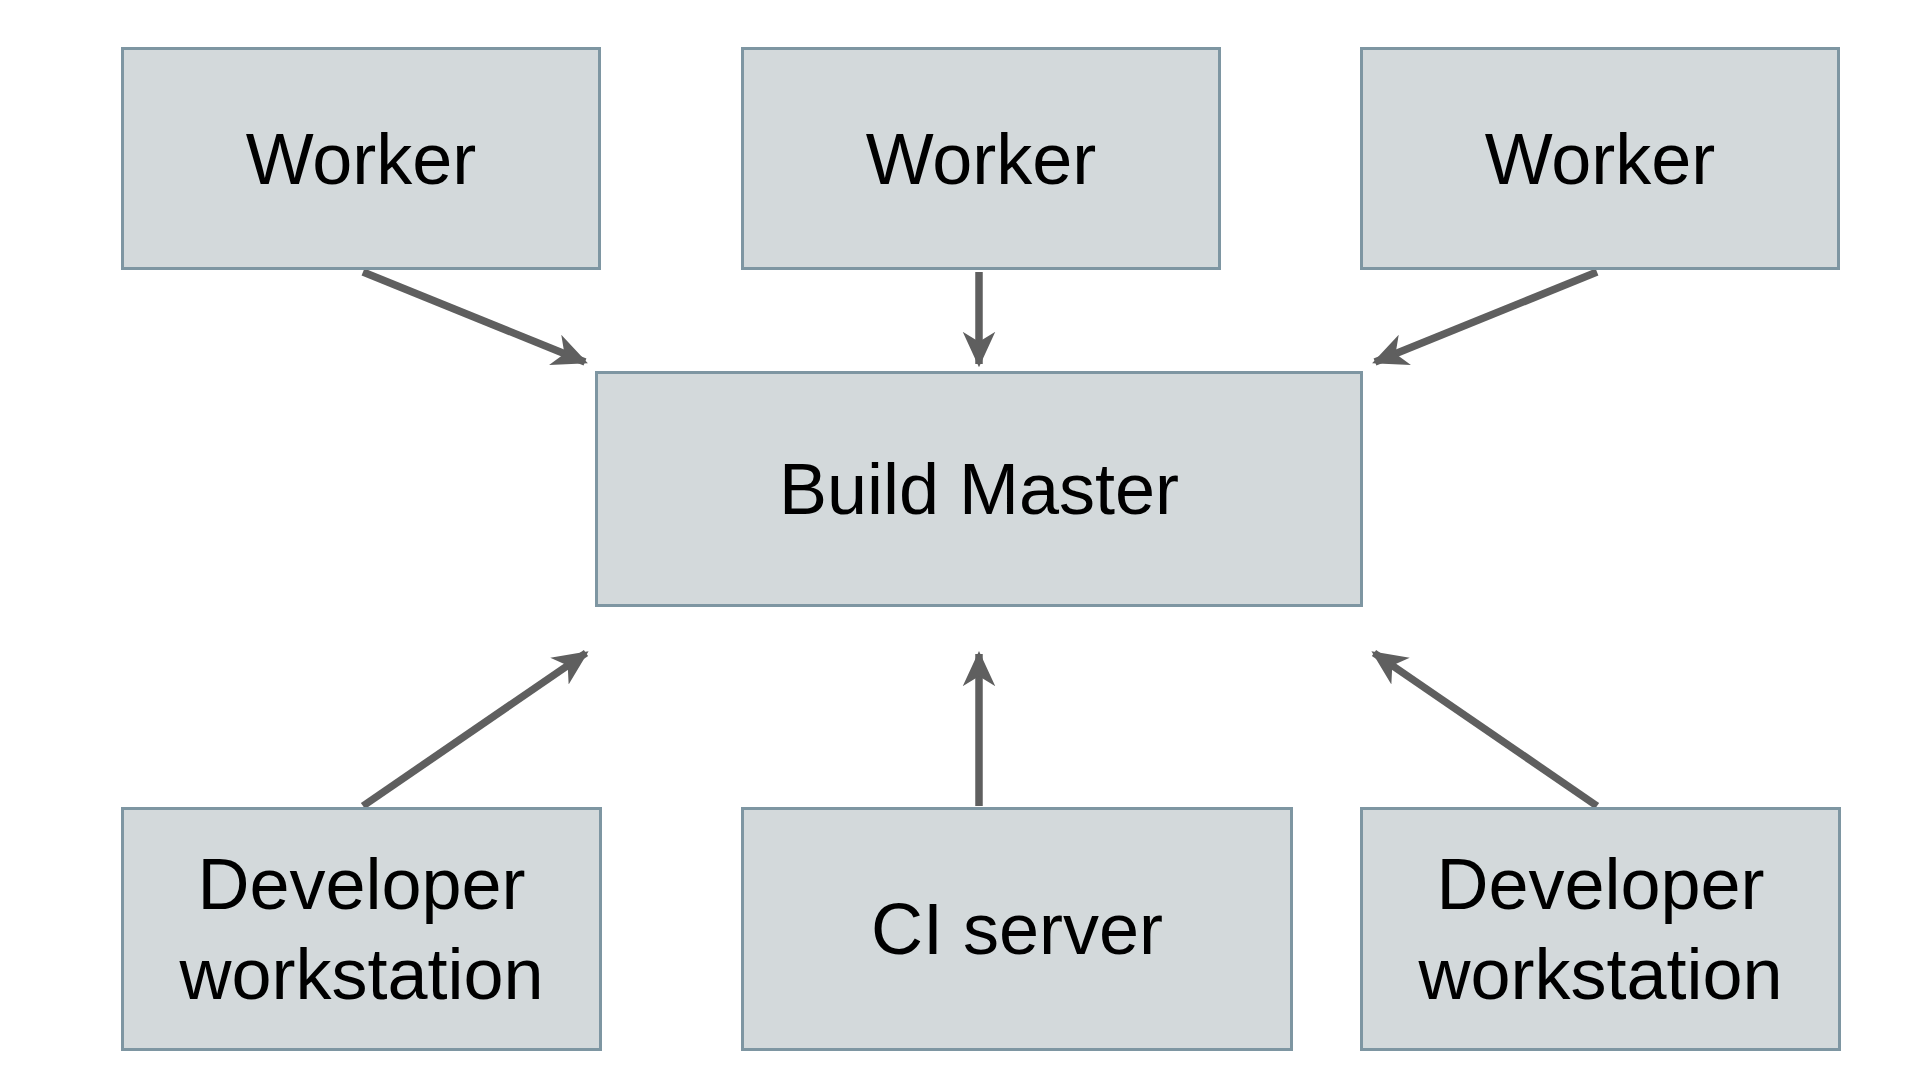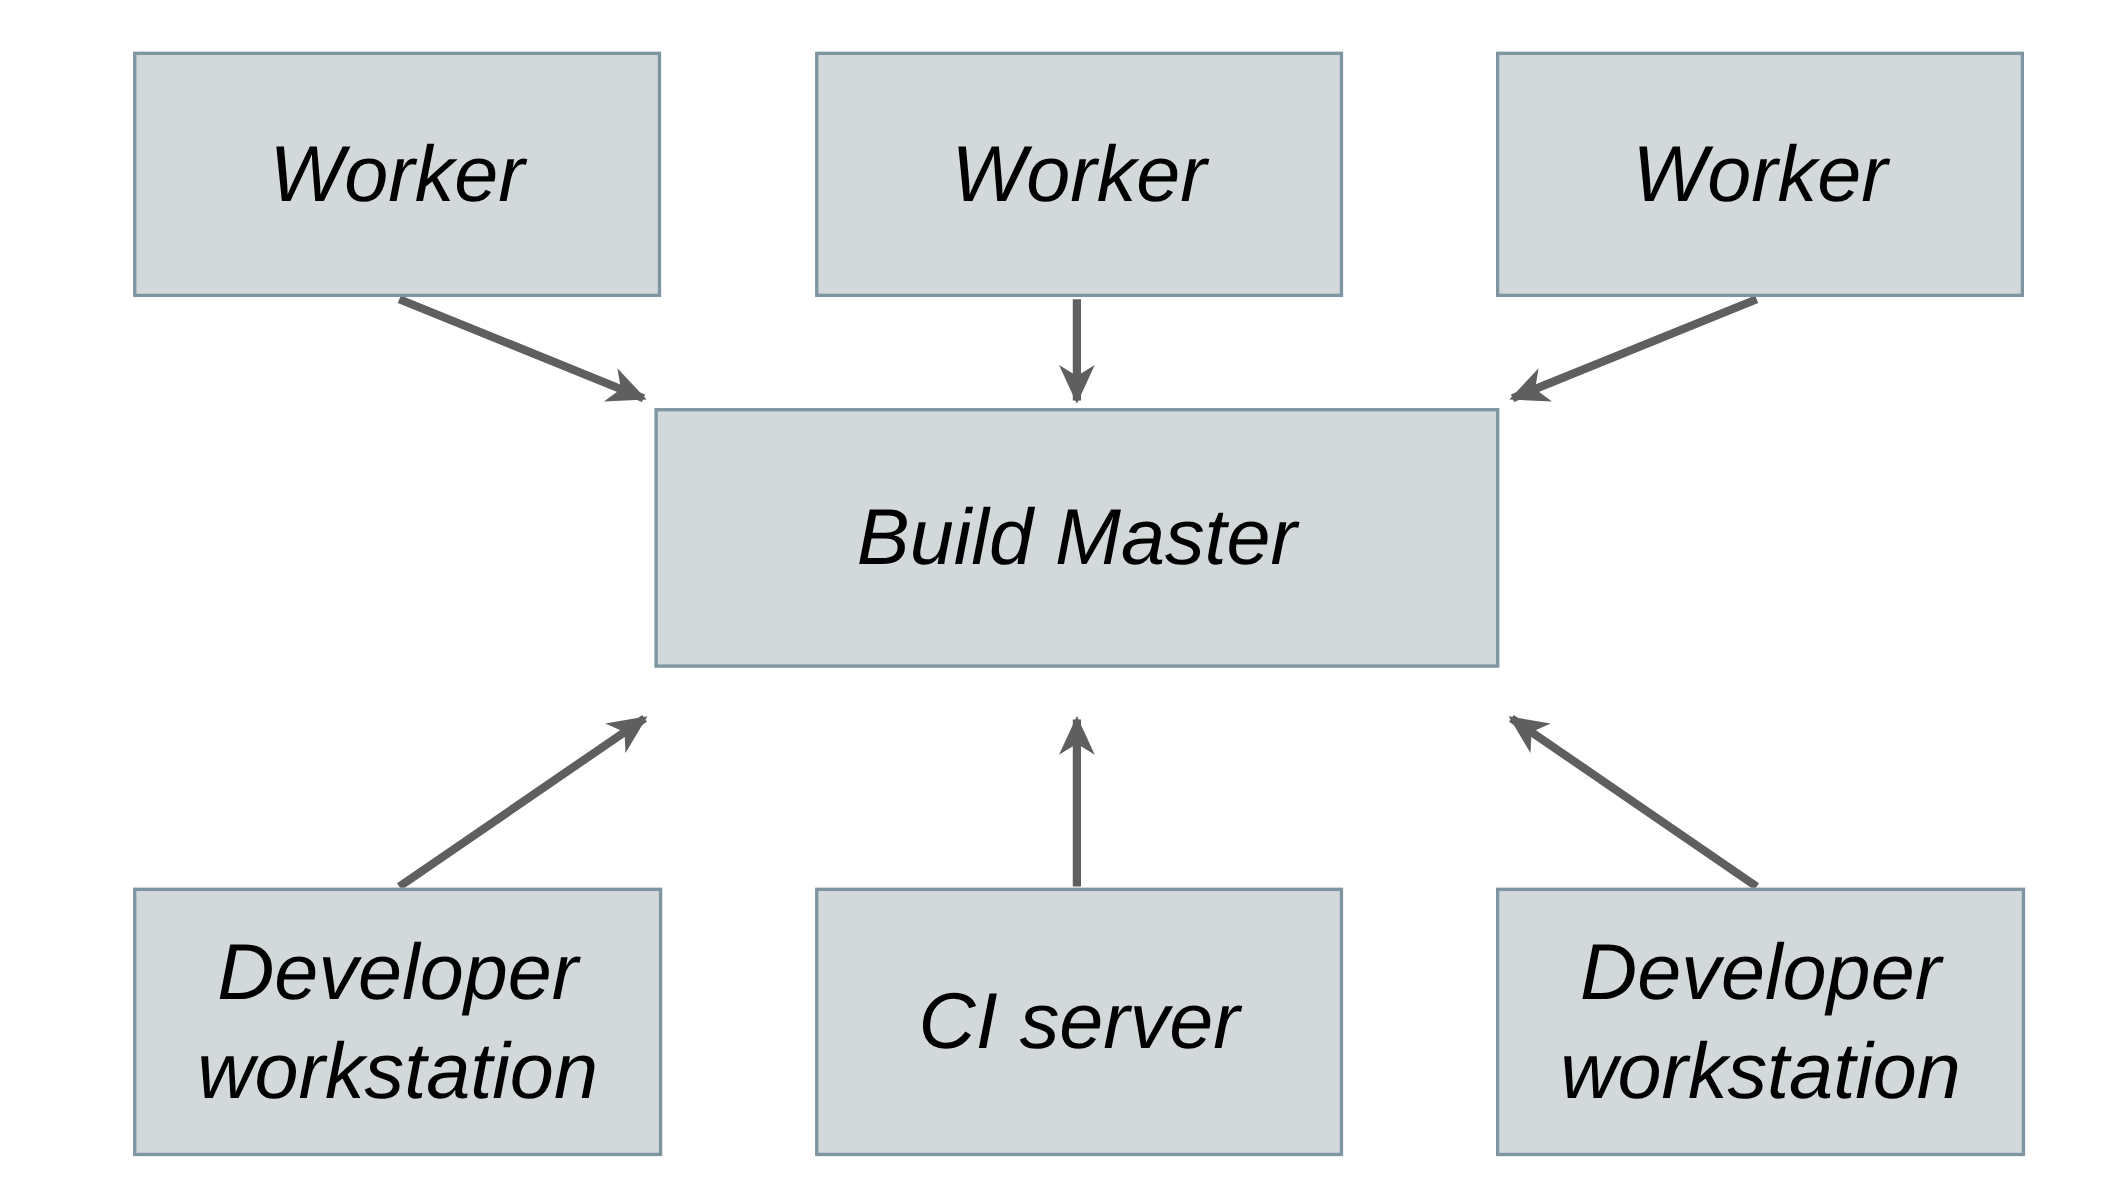--- a/index.html
+++ b/index.html
@@ -31,27 +31,27 @@
     position:absolute;
     box-sizing:border-box;
     background:var(--node-fill);
     border:3px solid var(--node-border);
     display:flex;align-items:center;justify-content:center;
     text-align:center;
     color:var(--text);
     font-size:72px;
     line-height:1.25;
   }
-  .node .lbl{display:block;padding:0 14px;font-style:italic;}
+  .node .lbl{display:block;padding:0 14px;}
   .worker-left  {left:121px; top:47px;  width:480px; height:223px;}
   .worker-center{left:741px; top:47px;  width:480px; height:223px;}
   .worker-right {left:1360px;top:47px;  width:480px; height:223px;}
   .build-master {left:595px; top:371px; width:768px; height:236px;}
   .dev-left     {left:121px; top:807px; width:481px; height:244px;}
-  .ci-server    {left:741px; top:807px; width:480px; height:244px;}
+  .ci-server    {left:741px; top:807px; width:552px; height:244px;}
   .dev-right    {left:1360px;top:807px; width:481px; height:244px;}
 </style>
 </head>
 <body>
 
 <div class="canvas">
 
   <svg class="edges" viewBox="0 0 1910 1090" xmlns="http://www.w3.org/2000/svg" aria-hidden="true">
     <defs>
       <marker id="ah" viewBox="0 0 12 12" refX="10.3" refY="6" markerWidth="5" markerHeight="5" orient="auto">

